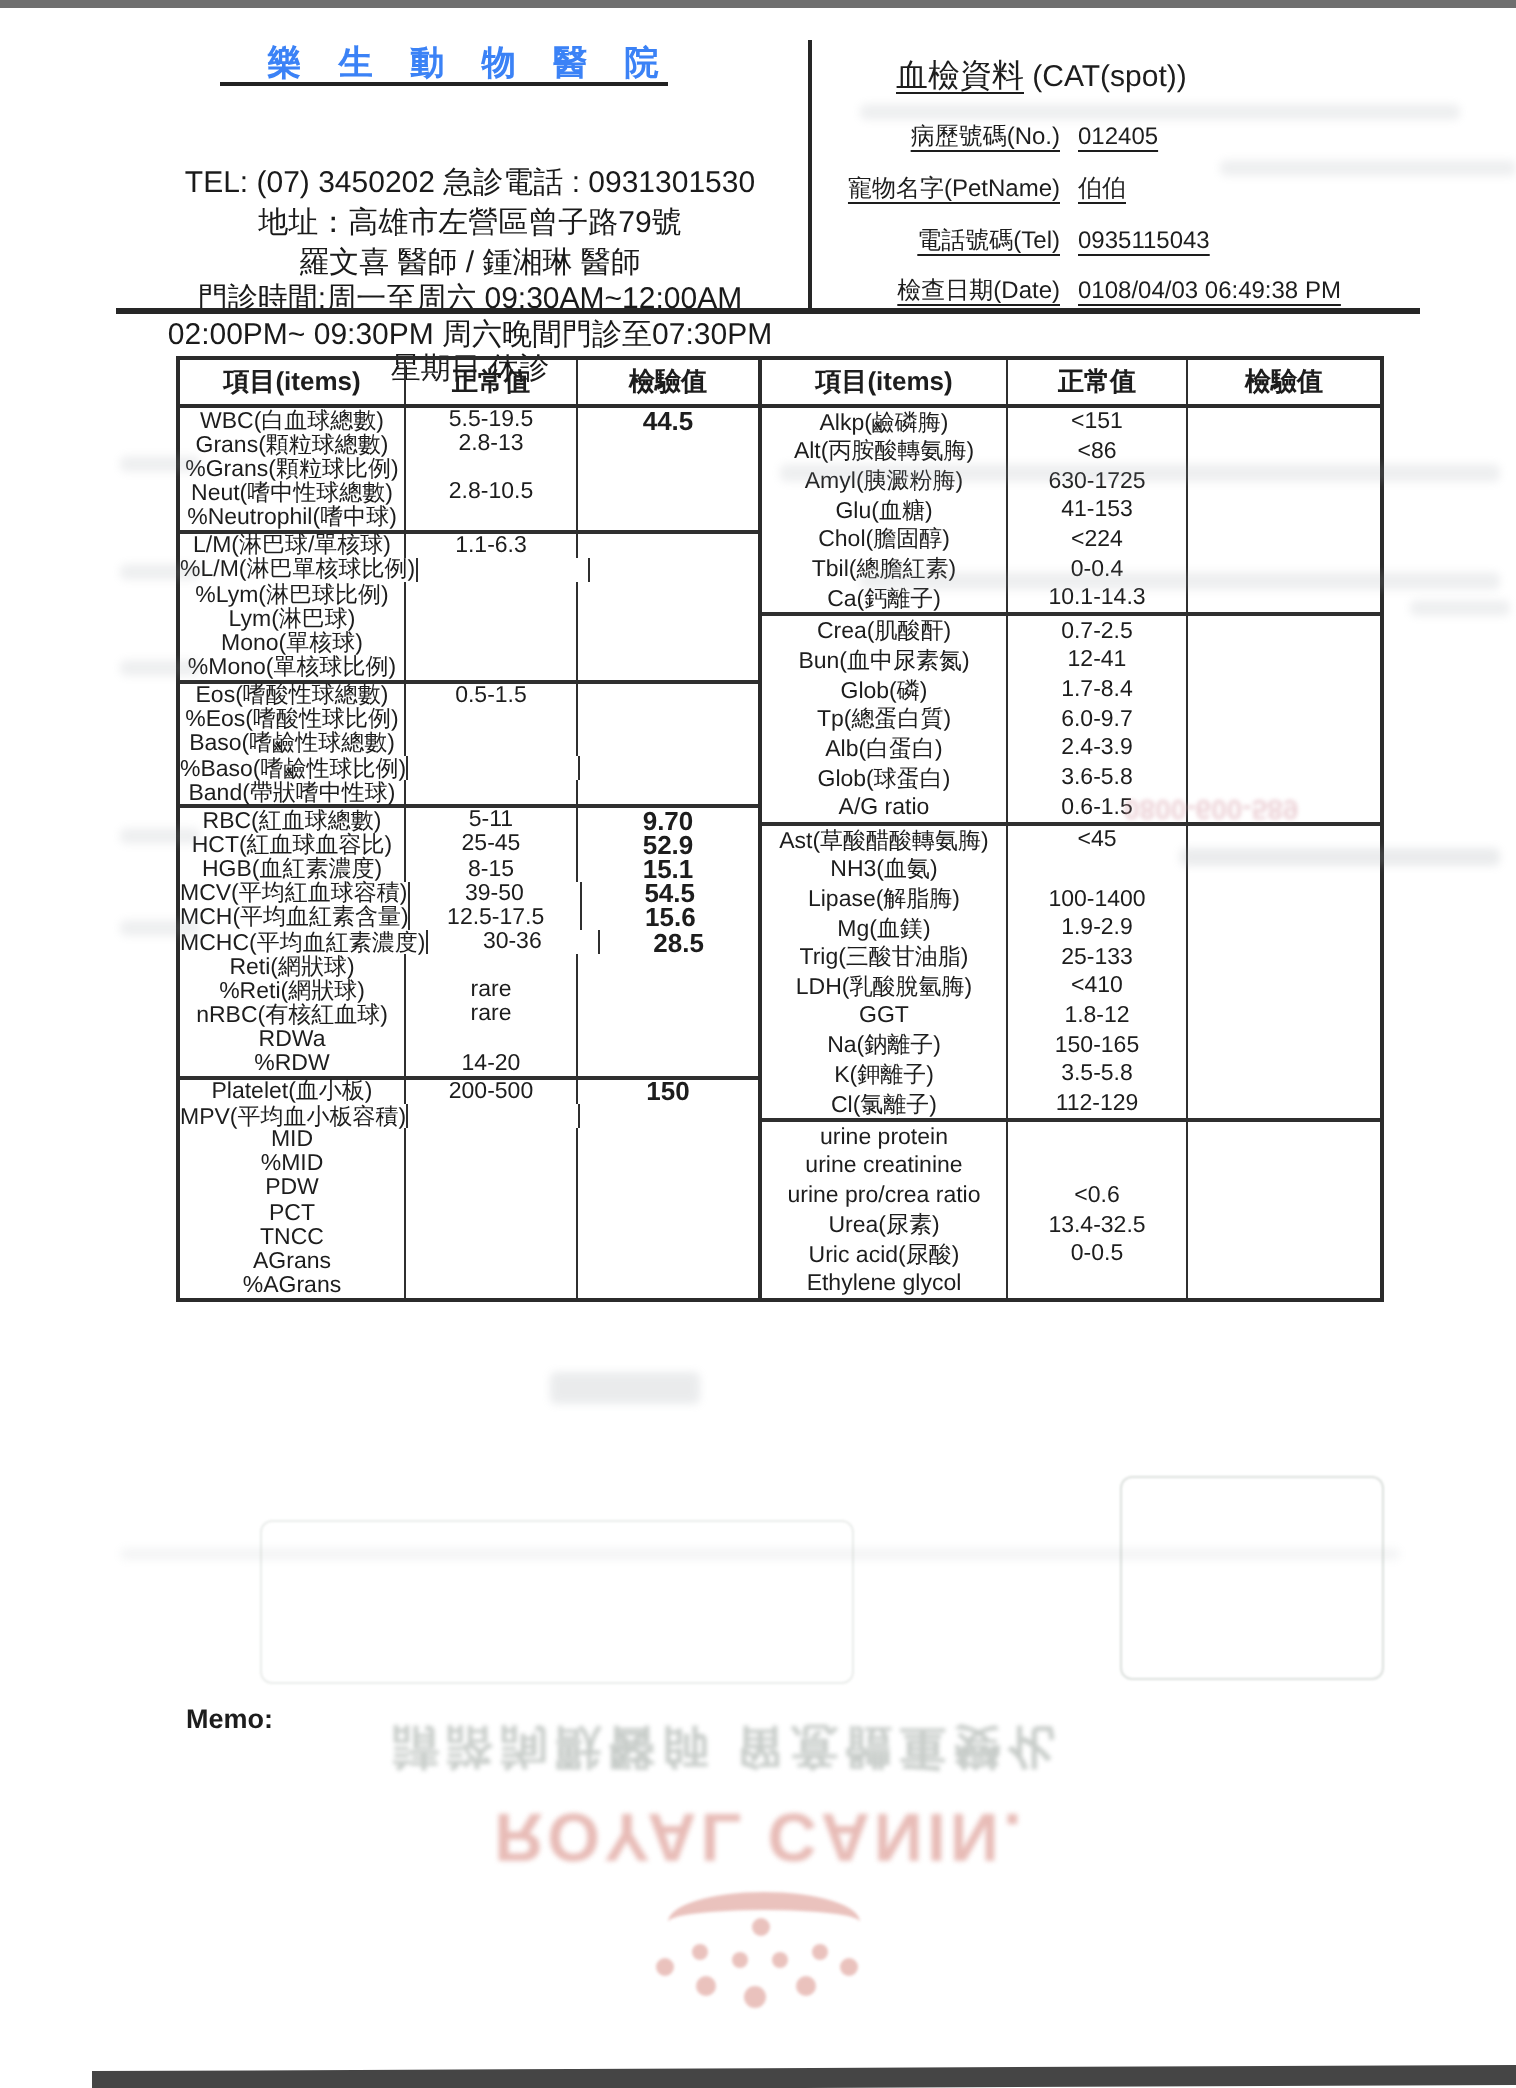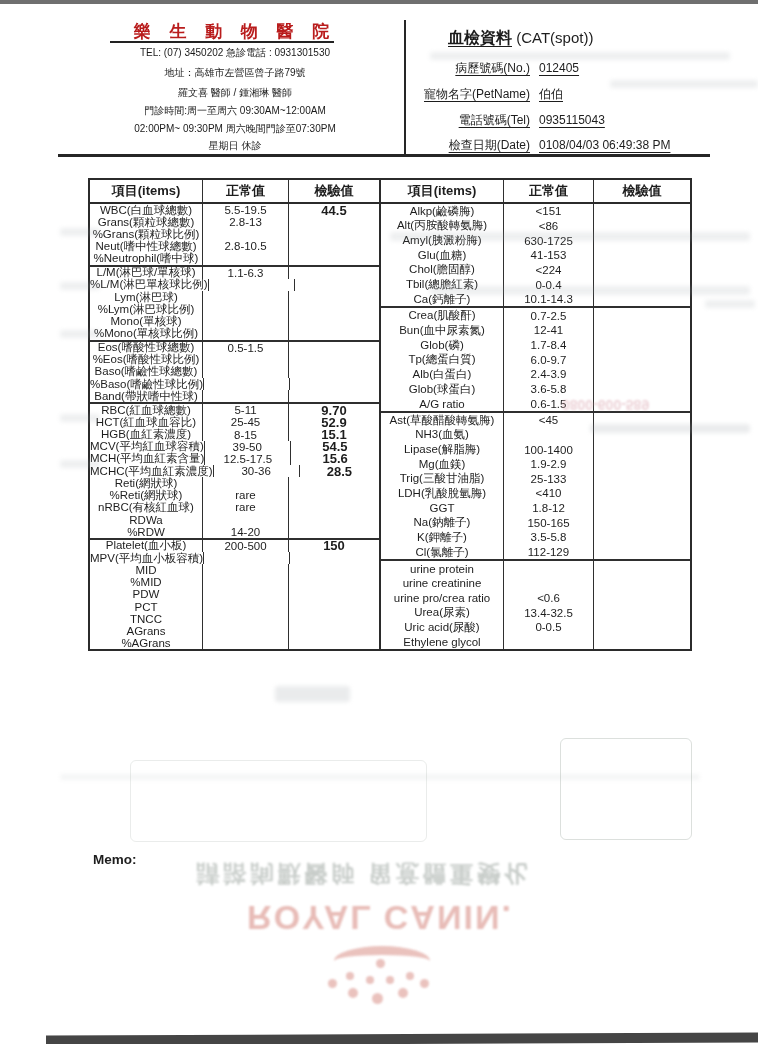--- a/index.html
+++ b/index.html
@@ -8,27 +8,27 @@
     width:758px;height:1044px;position:relative;overflow:hidden;
     font-family:"Liberation Sans","DejaVu Sans",sans-serif;
     color:#1d1d1d;
     background:
       linear-gradient(180deg,#e6e5e1 0%,#f0efeb 6%,#f3f2ee 50%,#edecе8 88%,#e3e2de 100%),
       #efeeea;
   }
   .abs{position:absolute;}
   
   .hospital-block{left:60px;top:18px;width:350px;text-align:center;}
-  .hospital-title{font-size:17px;font-weight:bold;letter-spacing:7px;color:#b91c1c;}
+  .hospital-title{font-size:17px;font-weight:bold;letter-spacing:7px;color:#3b82f6;}
   .title-underline{left:110px;top:41px;width:224px;height:2px;background:#222;}
-  .h-line{left:60px;width:350px;text-align:center;font-size:10px;color:#1a1a1a;}
+  .h-line{left:60px;width:350px;text-align:center;font-size:15px;color:#1a1a1a;margin-top:36px;}
   .header-vdivider{left:404px;top:20px;width:2px;height:134px;background:#262626;}
   .header-hdivider{left:58px;top:154px;width:652px;height:3px;background:#262626;}
   .report-title-row{left:448px;top:28px;width:300px;font-size:15px;}
-  .report-title{font-weight:bold;font-size:16px;text-decoration:underline;text-underline-offset:3px;margin-top:40px;}
+  .report-title{font-weight:normal;font-size:16px;text-decoration:underline;text-underline-offset:3px;margin-top:40px;}
   .report-subtitle{font-size:15px;}
   .field-row{left:388px;width:330px;display:flex;align-items:baseline;font-size:12px;}
   .field-label{flex:0 0 142px;text-align:right;text-decoration:underline;text-underline-offset:3px;}
   .field-value{margin-left:9px;text-decoration:underline;text-underline-offset:3px;}
   
   .rtable{position:absolute;top:178px;height:473px;border:2px solid #2b2b2b;box-sizing:border-box;background:transparent;}
   .left-table{left:88px;width:293px;}
   .right-table{left:379px;width:313px;}
   .thead{display:flex;height:24px;border-bottom:2px solid #2b2b2b;box-sizing:border-box;}
   .thead .cell{font-weight:bold;font-size:13px;}
@@ -142,26 +142,26 @@
         <div class="cell item-cell">L/M(淋巴球/單核球)</div>
         <div class="cell normal-cell">1.1-6.3</div>
         <div class="cell result-cell"></div>
       </div>
       <div class="trow">
         <div class="cell item-cell">%L/M(淋巴單核球比例)</div>
         <div class="cell normal-cell"></div>
         <div class="cell result-cell"></div>
       </div>
       <div class="trow">
+        <div class="cell item-cell">%Lym(淋巴球比例)</div>
+        <div class="cell normal-cell"></div>
+        <div class="cell result-cell"></div>
+      </div>
+      <div class="trow">
         <div class="cell item-cell">Lym(淋巴球)</div>
-        <div class="cell normal-cell"></div>
-        <div class="cell result-cell"></div>
-      </div>
-      <div class="trow">
-        <div class="cell item-cell">%Lym(淋巴球比例)</div>
         <div class="cell normal-cell"></div>
         <div class="cell result-cell"></div>
       </div>
       <div class="trow">
         <div class="cell item-cell">Mono(單核球)</div>
         <div class="cell normal-cell"></div>
         <div class="cell result-cell"></div>
       </div>
       <div class="trow group-end">
         <div class="cell item-cell">%Mono(單核球比例)</div>

